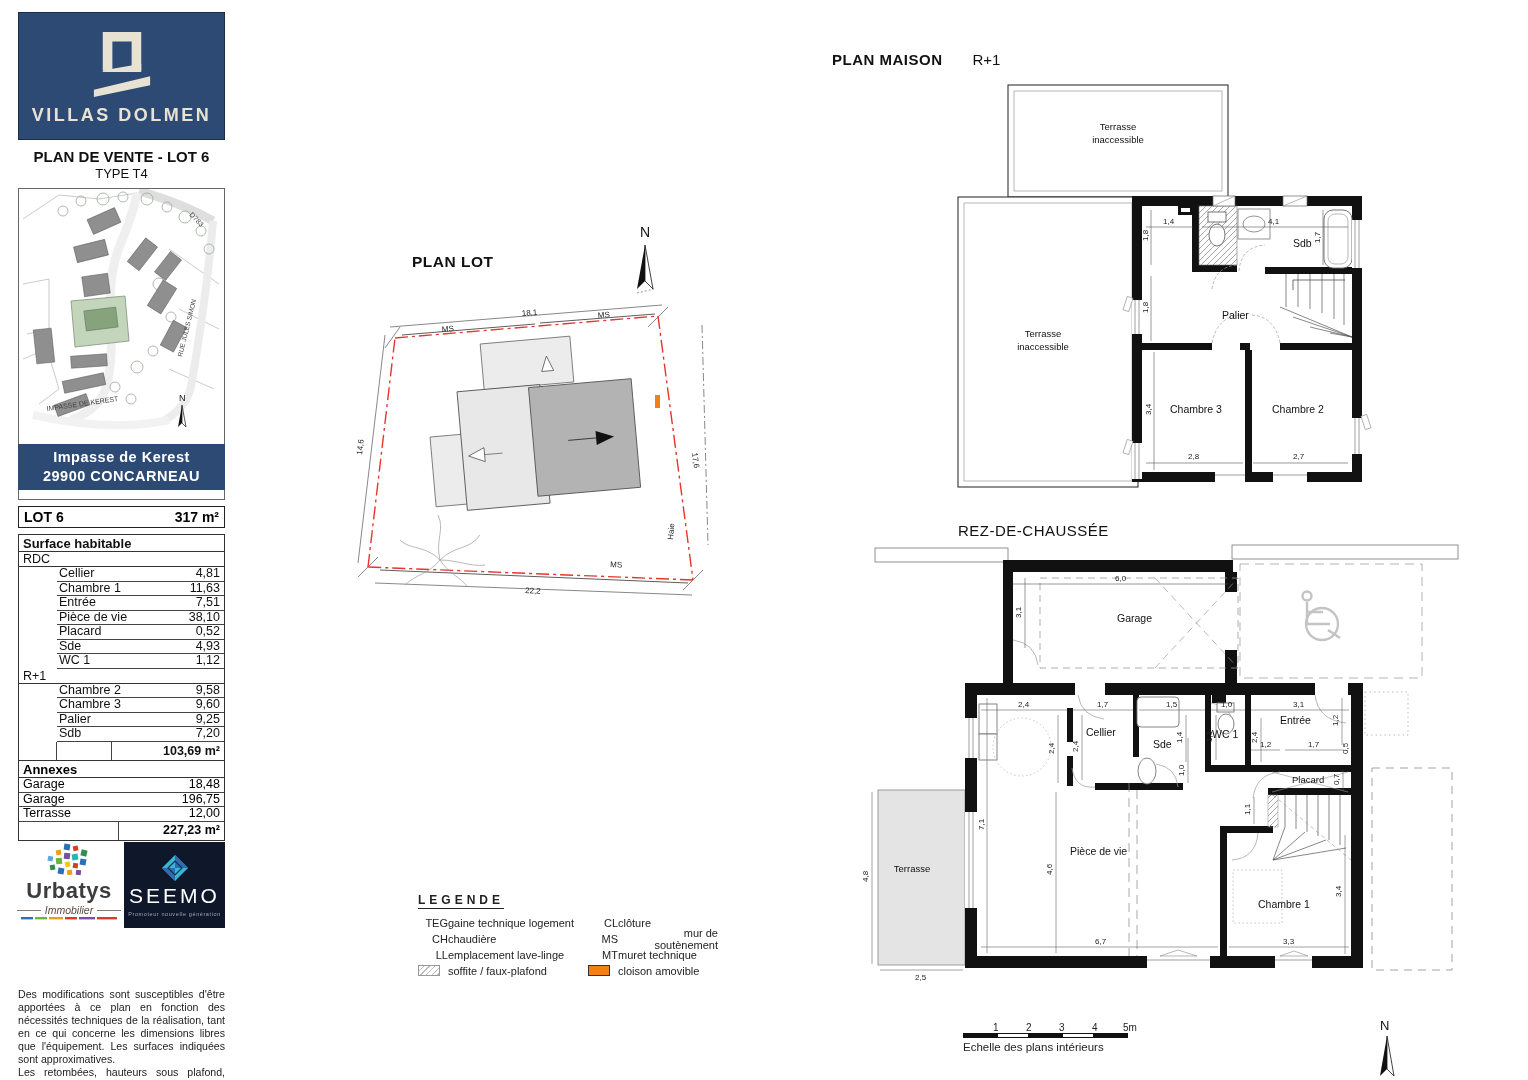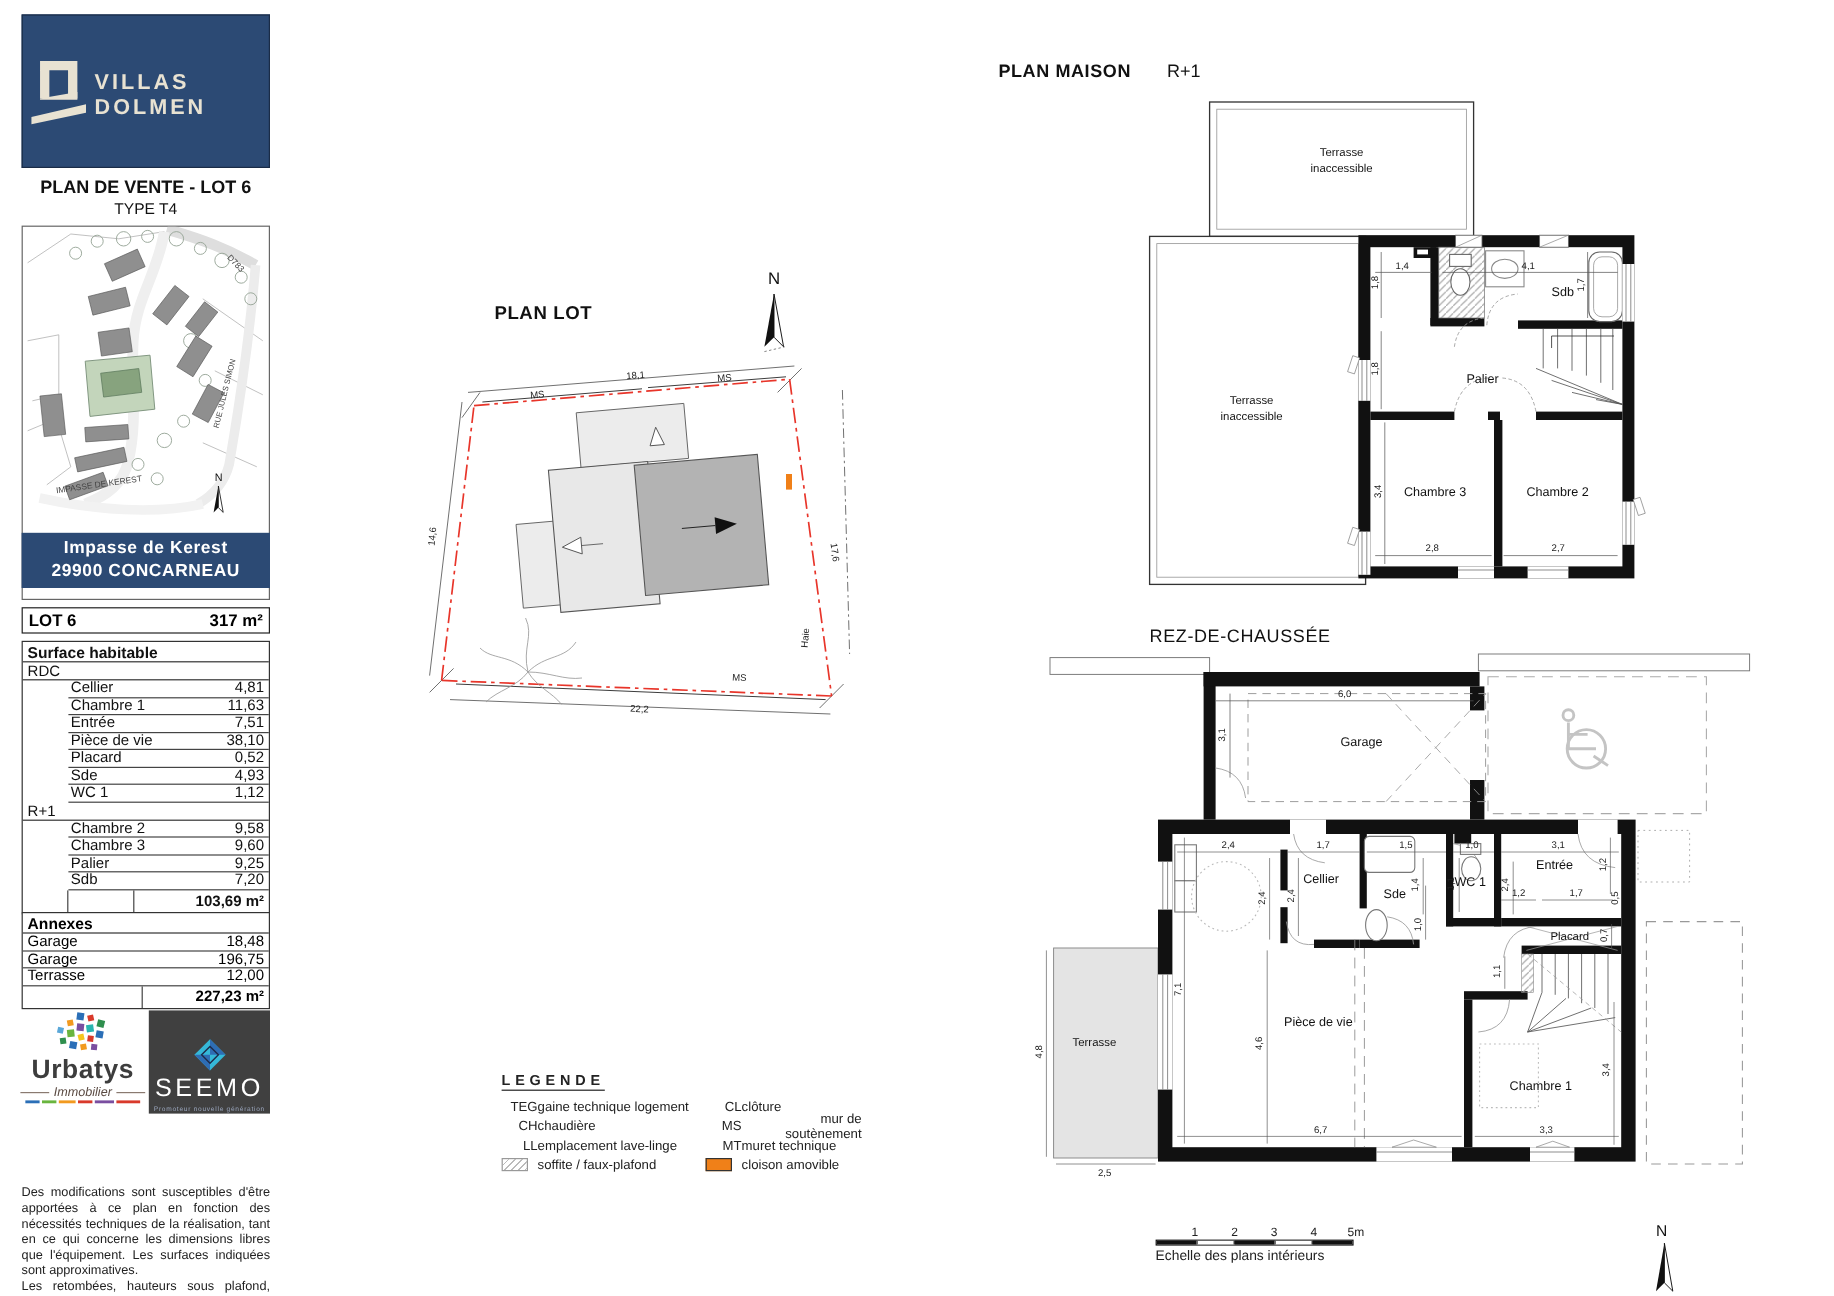--- a/index.html
+++ b/index.html
@@ -2,21 +2,21 @@
 <html><head>
 <meta charset="utf-8">
 <style>
   * { margin:0; padding:0; box-sizing:border-box; }
   body { background:#ffffff; font-family:"Liberation Sans","DejaVu Sans",sans-serif; }
   .page { position:relative; width:1528px; height:1080px; background:#fff; overflow:hidden; }
   .abs { position:absolute; }
 
   
   .logo-box { left:18px; top:12px; width:207px; height:128px; background:#2c4a74; border:1px solid #1a2c47;
-              display:flex; flex-direction:row; align-items:center; justify-content:center; }
+              display:flex; flex-direction:column; align-items:center; justify-content:center; }
   .brand-name { color:#e8e2d2; font-weight:bold; font-size:18px; letter-spacing:2.5px; margin-top:6px; }
   .doc-title { left:18px; top:148px; width:207px; text-align:center; font-weight:bold; font-size:15px; color:#111; }
   .doc-subtitle { left:18px; top:166px; width:207px; text-align:center; font-size:13px; color:#111; }
   .map-box { left:18px; top:188px; width:207px; height:312px; border:1px solid #666; background:#fff; }
   .addr-banner { position:absolute; left:-1px; top:255px; width:207px; height:46px; background:#2c4a74;
                  color:#fff; font-weight:bold; text-align:center; font-size:14.5px; line-height:19px; padding-top:4px; letter-spacing:.5px; }
   .lot-header { left:18px; top:506px; width:207px; height:22px; border:1.5px solid #222; font-weight:bold;
                 font-size:14px; display:flex; justify-content:space-between; align-items:center; padding:0 5px; }
   .stable { left:18px; top:534px; width:207px; border:1px solid #333; font-size:12.5px; color:#111; background:#fff; }
   .stable .hdr { font-weight:bold; font-size:13px; border-bottom:1px solid #333; padding:1px 4px; height:17px; }
@@ -33,21 +33,21 @@
   .arow { display:flex; justify-content:space-between; border-bottom:1px solid #444; height:14.5px; line-height:13.5px; padding:0 4px; }
   .atotal { display:flex; height:18px; line-height:17px; font-weight:bold; }
   .atotal .c1 { width:100px; border-right:1px solid #444; }
   .atotal .cv { flex:1; text-align:right; padding-right:4px; }
 
   .partners { left:18px; top:842px; width:207px; height:86px; display:flex; }
   .urbatys { width:102px; display:flex; flex-direction:column; align-items:center; }
   .urbatys-name { font-weight:bold; font-size:22px; color:#3d3d3d; margin-top:-2px; letter-spacing:.5px; }
   .urbatys-sub { font-style:italic; font-size:10.5px; color:#5a4a42; display:flex; align-items:center; gap:4px; width:100%; justify-content:center; }
   .urbatys-sub:before, .urbatys-sub:after { content:""; flex:0 0 24px; border-top:1px solid #8a7a70; }
-  .seemo { margin-left:4px; flex:1; background:#404040; color:#fff; display:flex; flex-direction:column; align-items:center; justify-content:flex-end; }
+  .seemo { margin-left:4px; flex:1; background:#0f172a; color:#fff; display:flex; flex-direction:column; align-items:center; justify-content:center; }
   .seemo-name { font-size:21px; letter-spacing:3px; font-weight:normal; margin-top:2px; }
   .seemo-sub { font-size:5.5px; color:#9aa6bd; letter-spacing:.6px; margin-top:3px; }
   .date-banner { left:18px; top:948px; width:207px; height:34px; background:#2c4a74; border:2px solid #203a5e;
                  color:#fff; font-weight:bold; font-size:17px; display:flex; align-items:center; justify-content:center; }
   .disclaimer { left:18px; top:988px; width:207px; font-size:10.6px; line-height:13px; color:#222; text-align:justify; }
   .disclaimer p { margin:0; }
 
   
   .plan-lot-title { left:412px; top:253px; font-weight:bold; font-size:15.5px; color:#111; letter-spacing:.5px; }
   .legend-box { left:418px; top:893px; width:300px; font-size:11px; color:#222; }

